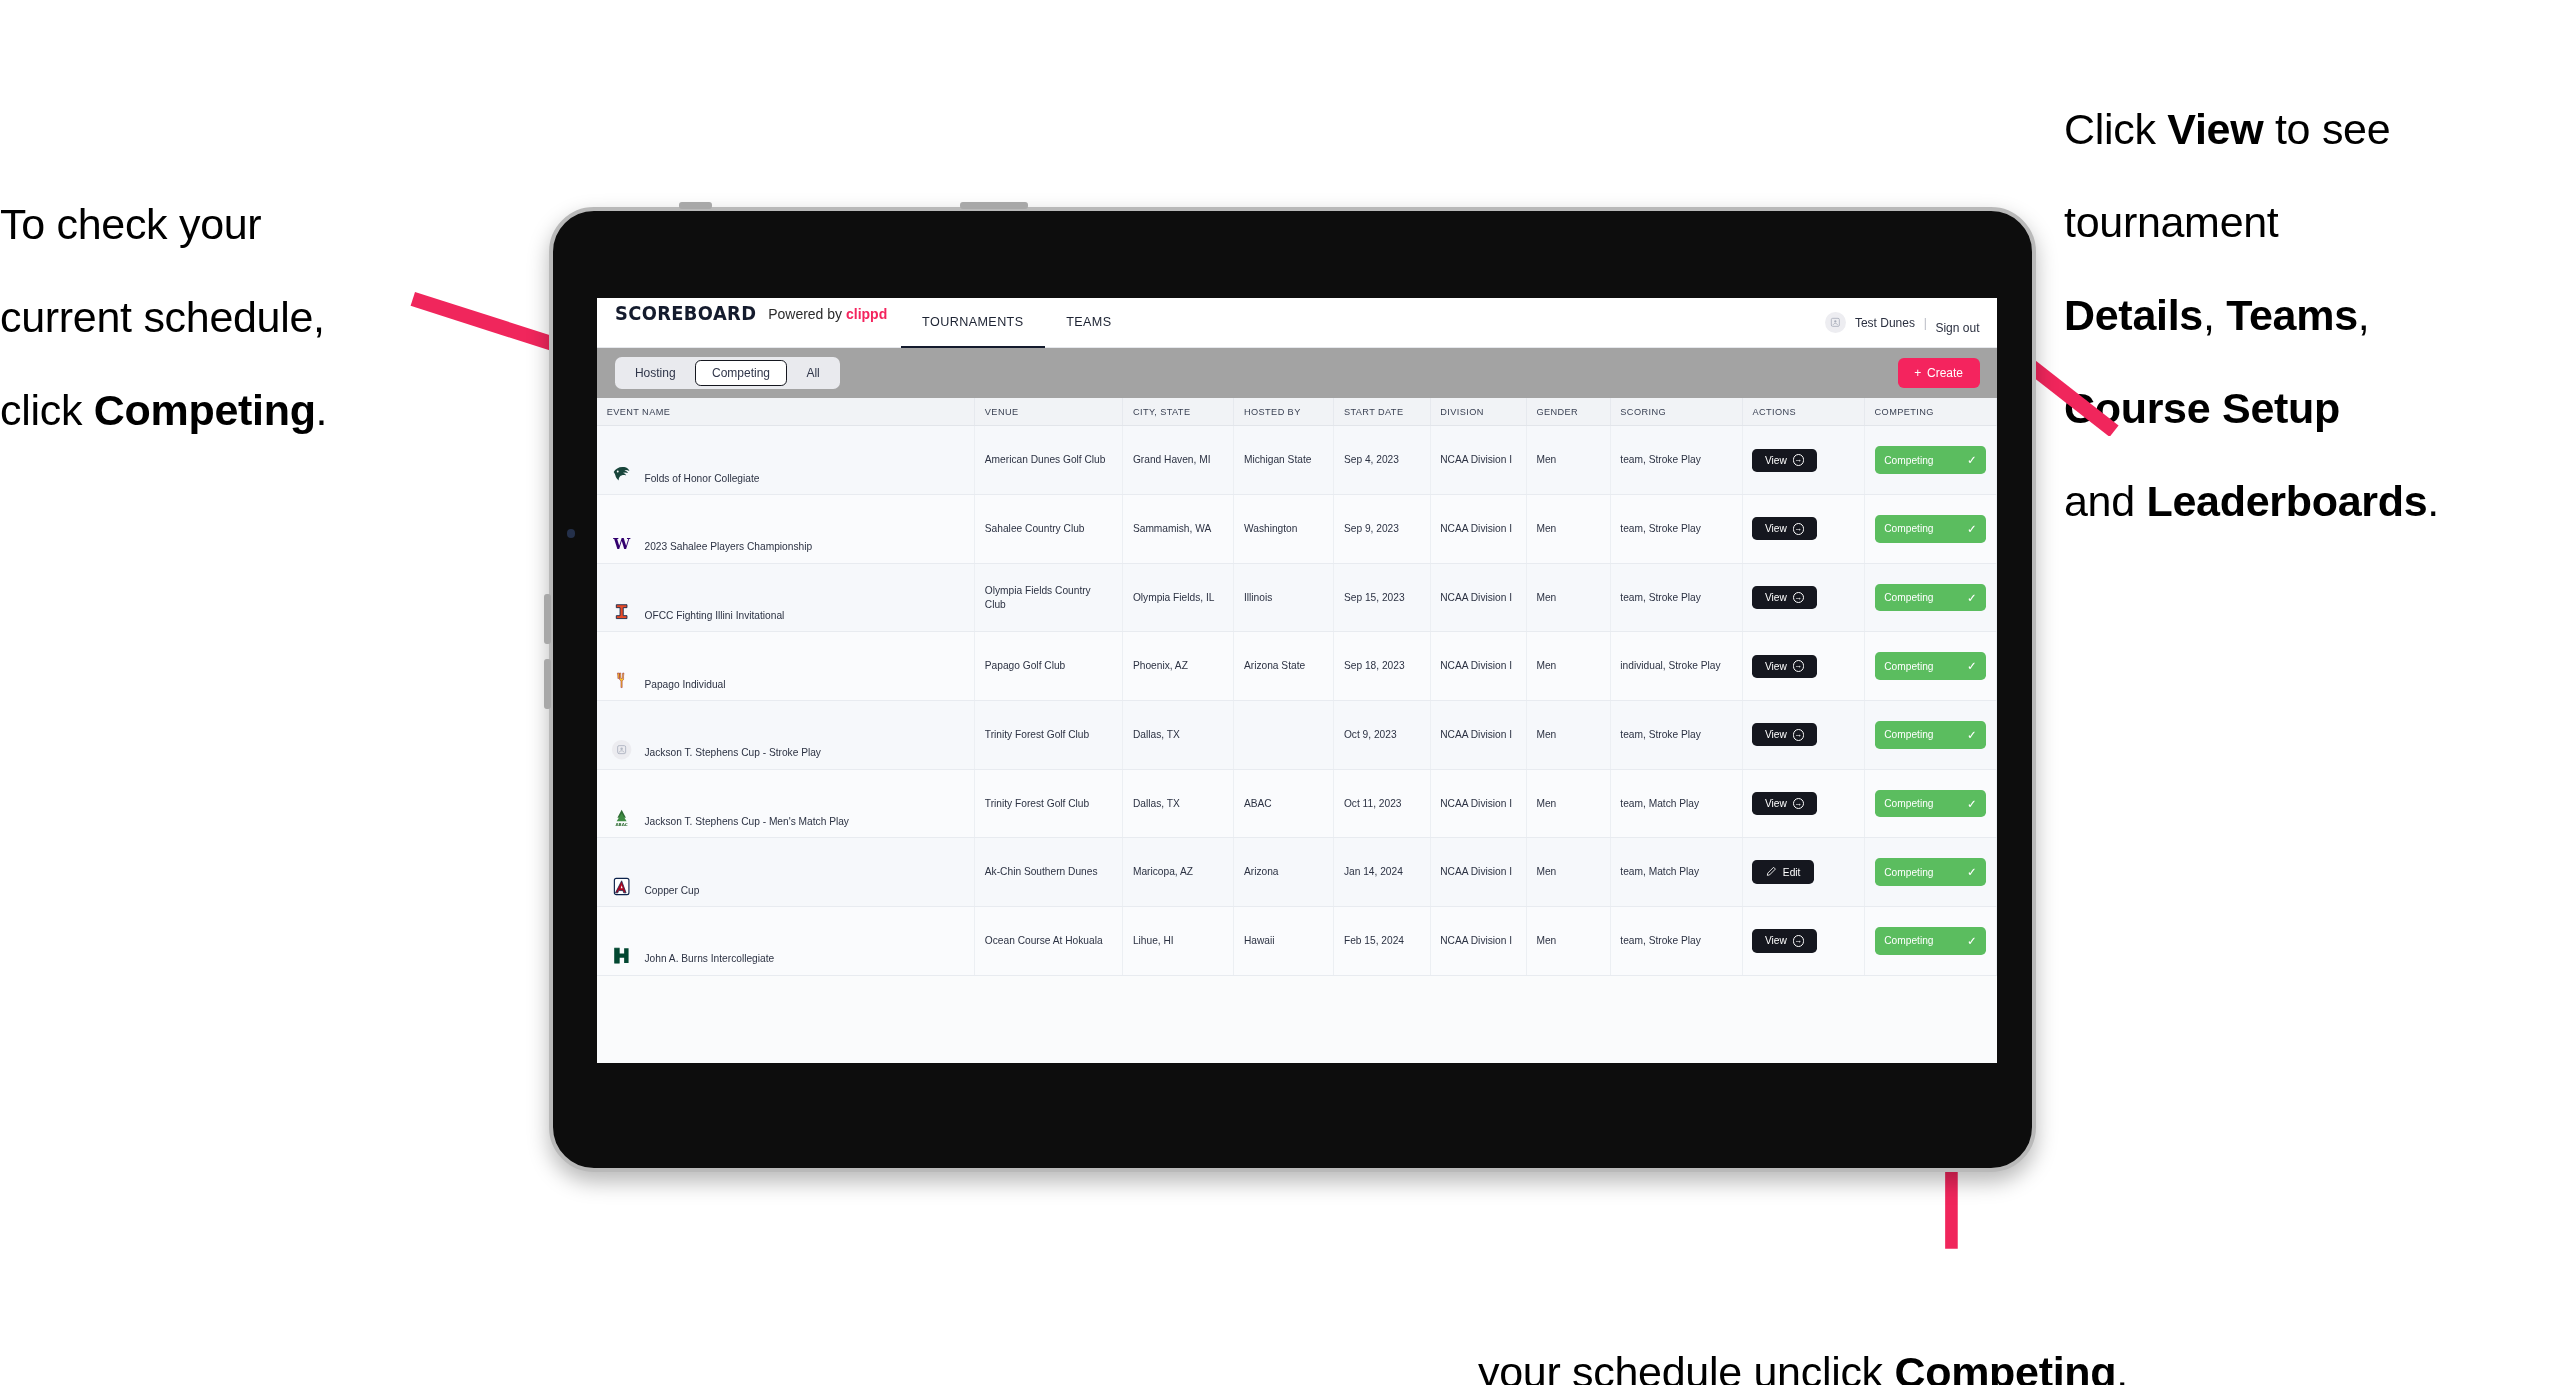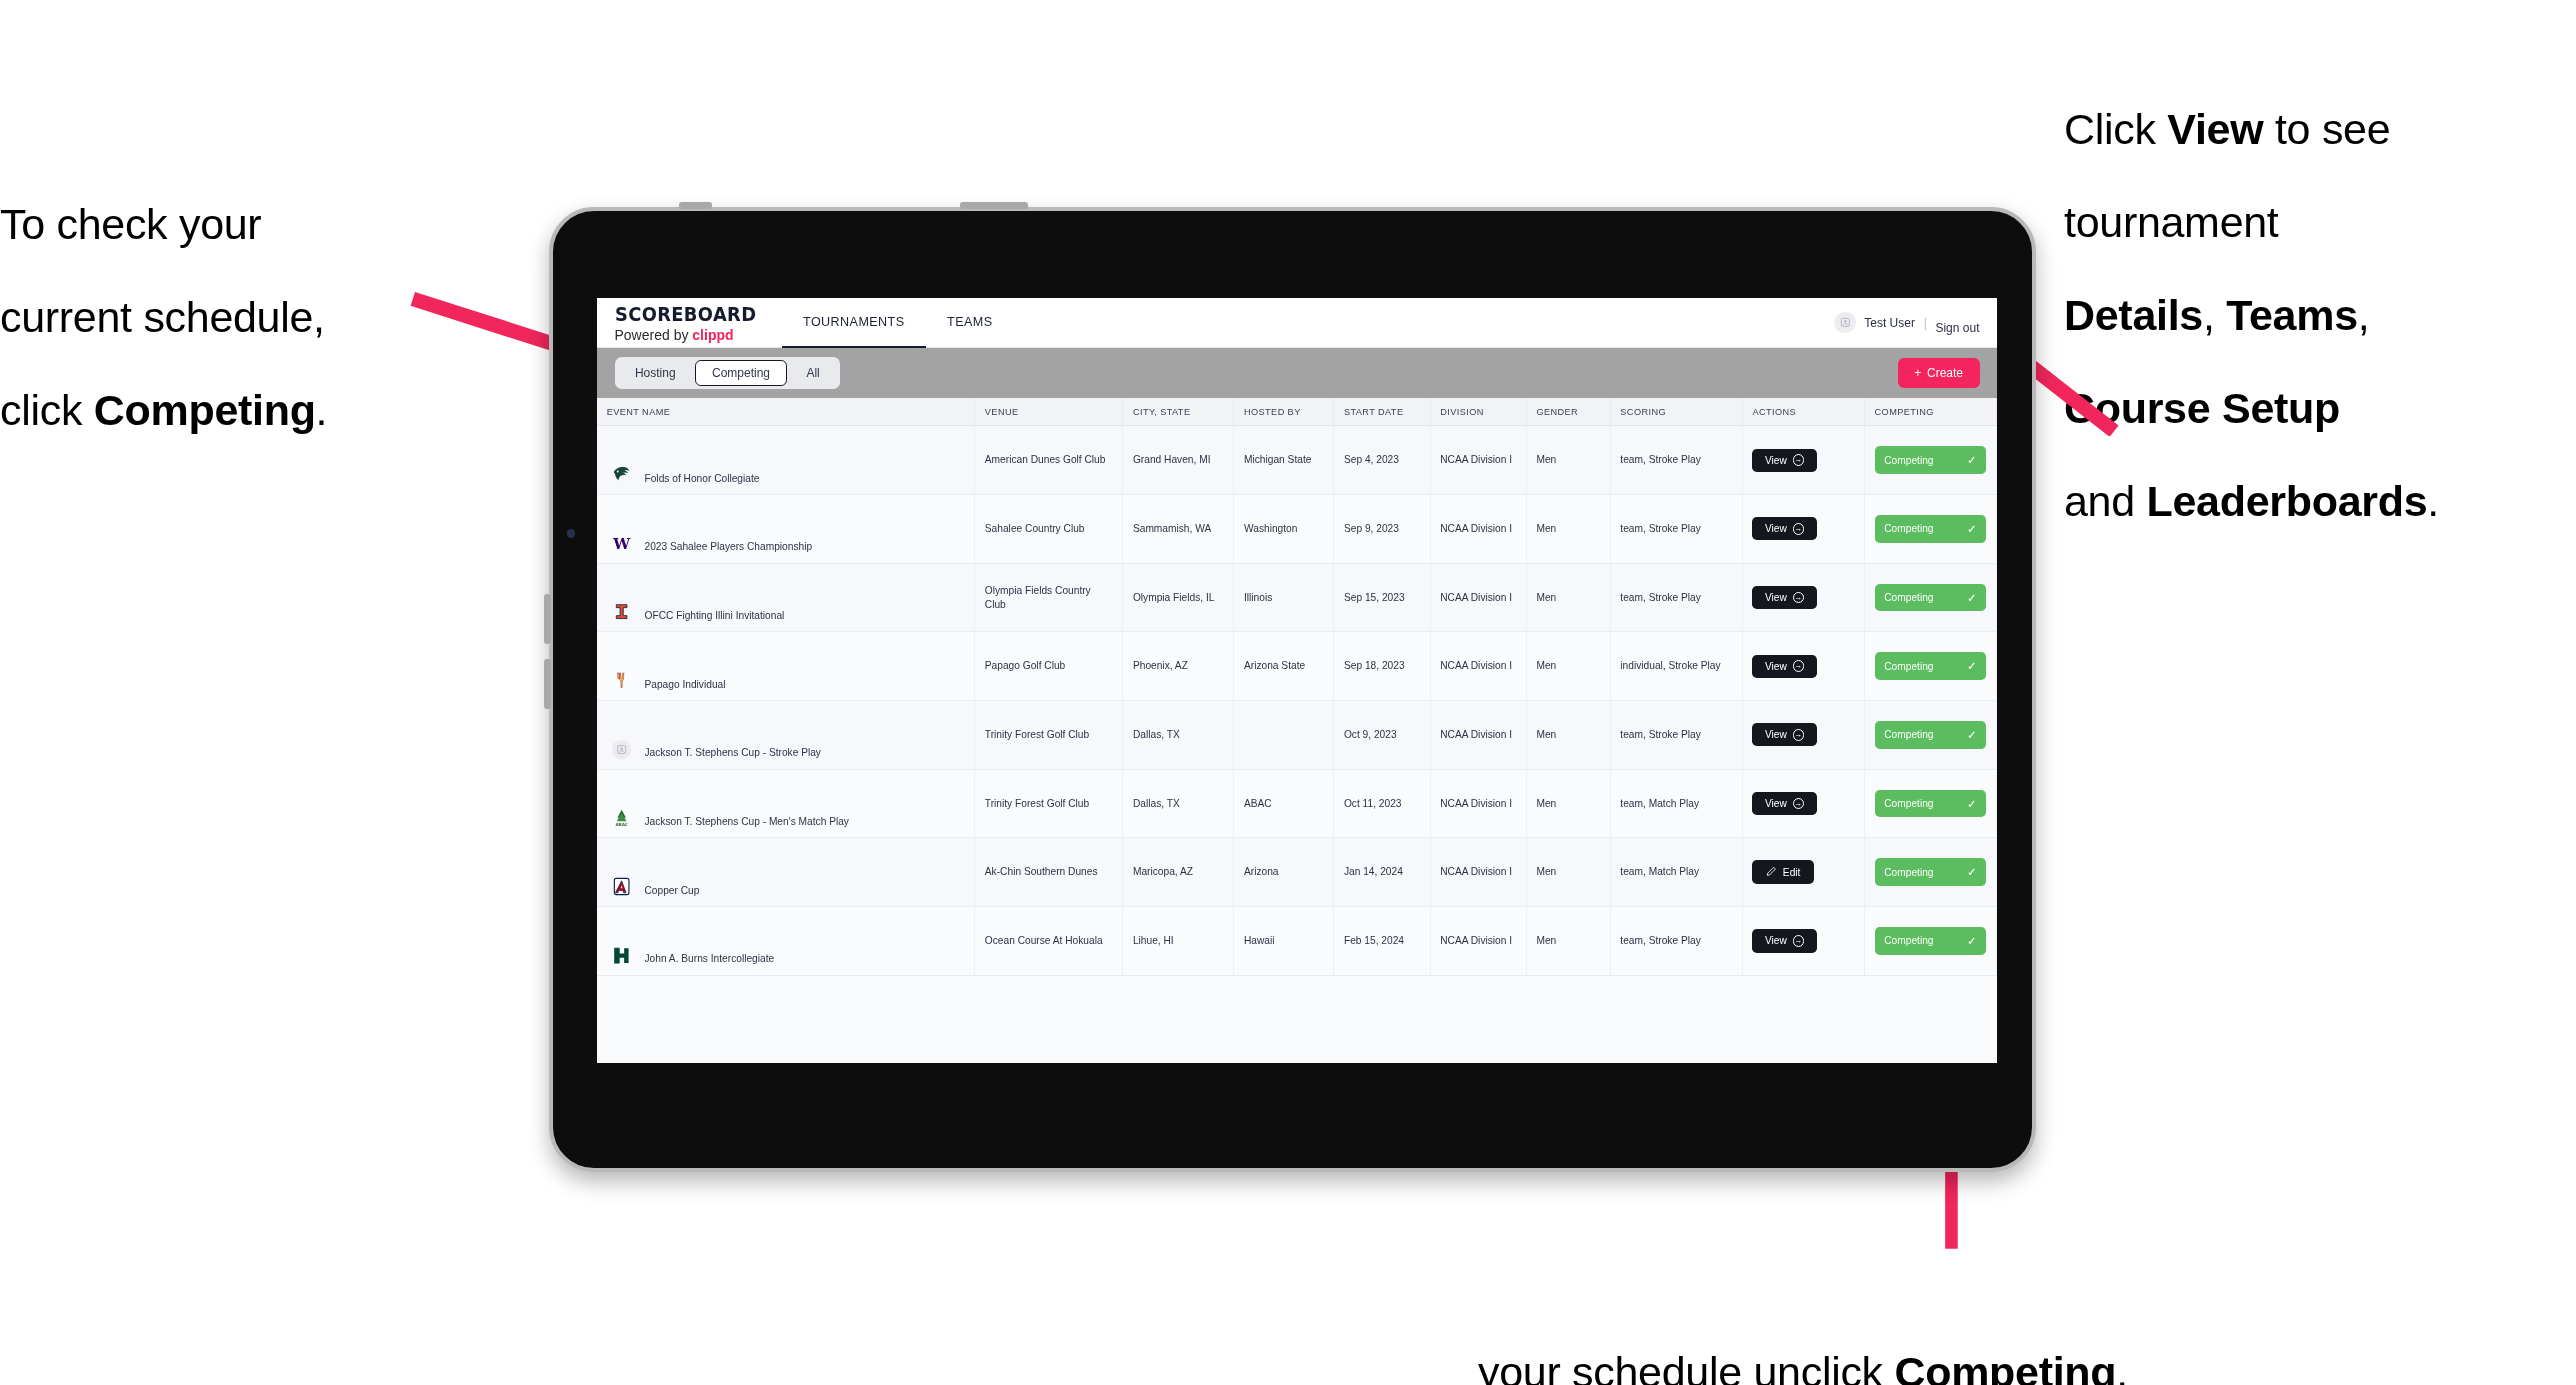--- a/index.html
+++ b/index.html
@@ -58,21 +58,21 @@
     overflow: hidden;
   }
 
   
   #appbar {
     height: 50px; background: #ffffff;
     display: flex; align-items: stretch;
     border-bottom: 1px solid #e6e8ec;
     position: relative;
   }
-  #brand { padding: 5.8px 13.6px 3.9px 17.5px; display:flex; flex-direction:column; justify-content:center; }
+  #brand { padding: 5.8px 13.6px 3.9px 17.5px; display:flex; flex-direction:row; justify-content:center;text-align:right; }
   #brand .bw {
     font-family: "DejaVu Sans", sans-serif;
     font-weight: 700; font-size: 19.4px; letter-spacing: 0.4px;
     color: #141b2d; line-height: 1;
     transform: scaleX(0.92); transform-origin: left center;
   }
   #brand .pw { font-size: 14px; color:#2b2b2b; margin-top:2.9px; line-height:1; }
   #brand .pw i { color:#f4245e; font-style: normal; font-weight: 600; }
 
   .navtab {
@@ -208,21 +208,21 @@
           <span>TEAMS</span>
         </div>
         <div id="userbox">
           <div id="avatar">
             <svg viewBox="0 0 16 16" width="10.7" height="10.7" aria-hidden="true">
               <rect x="2" y="2" width="12" height="12" rx="2" fill="none" stroke="#a7adb9" stroke-width="1.2"></rect>
               <circle cx="8" cy="6.6" r="1.7" fill="#a7adb9"></circle>
               <path d="M4.6 12.2c.5-1.9 1.9-2.7 3.4-2.7s2.9.8 3.4 2.7" fill="none" stroke="#a7adb9" stroke-width="1.2"></path>
             </svg>
           </div>
-          <span>Test User</span>
+          <span>Test Dunes</span>
           <span class="sep">|</span>
           <span class="signout">Sign out</span>
         </div>
       </div>
 
       <div id="toolbar">
         <div id="segmented">
           <div class="seg"><span>Hosting</span></div>
           <div class="seg active"><span>Competing</span></div>
           <div class="seg"><span>All</span></div>

